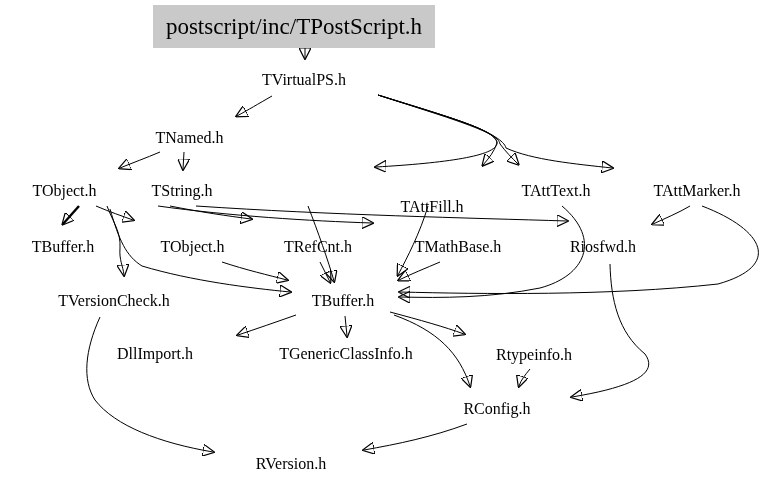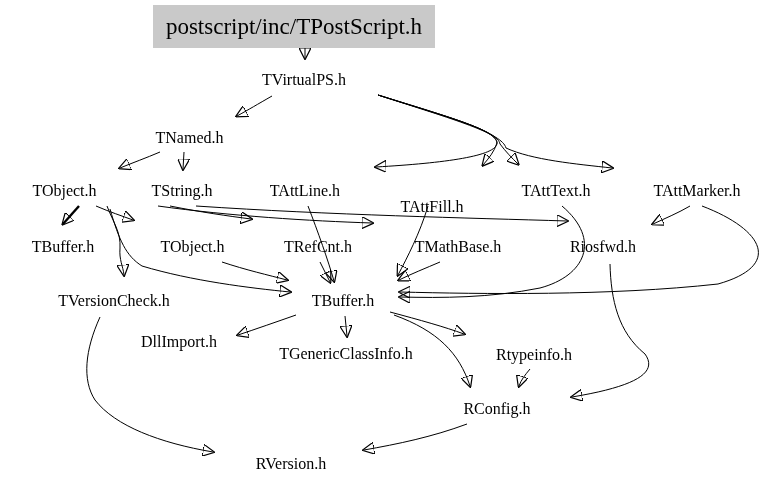--- a/index.html
+++ b/index.html
@@ -76,35 +76,34 @@
   </svg>
 
   <div class="node root" style="left:153px;top:5px;width:282px;">postscript/inc/TPostScript.h</div>
 
   <div class="node" style="left:234px;top:67px;width:140px;">TVirtualPS.h</div>
 
   <div class="node" style="left:132px;top:125px;width:115px;">TNamed.h</div>
 
   <div class="node" style="left:12px;top:178px;width:105px;">TObject.h</div>
   <div class="node" style="left:132px;top:178px;width:100px;">TString.h</div>
-  <div class="node" style="left:250px;top:178px;width:110px;">TAttLine.h</div>
   <div class="node" style="left:382px;top:194px;width:100px;">TAttFill.h</div>
   <div class="node" style="left:502px;top:178px;width:108px;">TAttText.h</div>
   <div class="node" style="left:626px;top:178px;width:142px;">TAttMarker.h</div>
 
   <div class="node" style="left:14px;top:234px;width:98px;font-family:Liberation Serif, serif;">TBuffer.h</div>
   <div class="node" style="left:135px;top:234px;width:115px;">TObject.h</div>
   <div class="node" style="left:266px;top:234px;width:104px;">TRefCnt.h</div>
   <div class="node" style="left:388px;top:234px;width:140px;">TMathBase.h</div>
   <div class="node" style="left:549px;top:234px;width:108px;">Riosfwd.h</div>
 
   <div class="node" style="left:26px;top:288px;width:176px;">TVersionCheck.h</div>
   <div class="node" style="left:296px;top:288px;width:94px;">TBuffer.h</div>
 
-  <div class="node" style="left:93px;top:329px;width:124px;text-align:right;">DllImport.h</div>
+  <div class="node" style="left:93px;top:341px;width:124px;">DllImport.h</div>
   <div class="node" style="left:238px;top:341px;width:216px;">TGenericClassInfo.h</div>
   <div class="node" style="left:475px;top:342px;width:118px;">Rtypeinfo.h</div>
 
   <div class="node" style="left:444px;top:396px;width:106px;">RConfig.h</div>
 
   <div class="node" style="left:236px;top:451px;width:110px;">RVersion.h</div>
 
 </div>
 
 </body></html>

